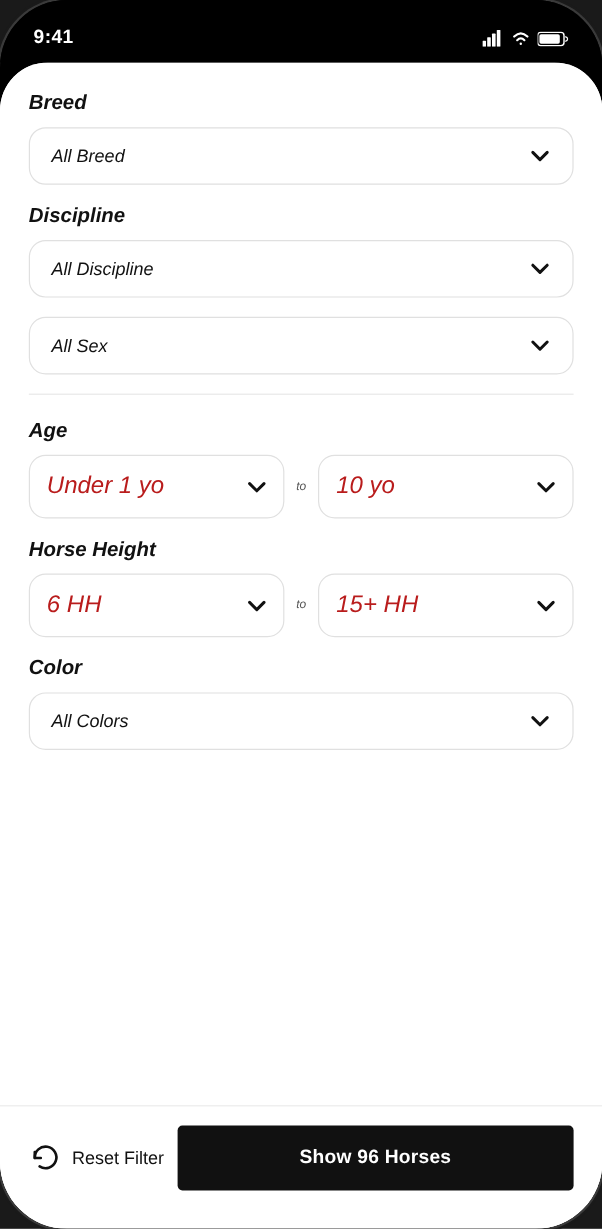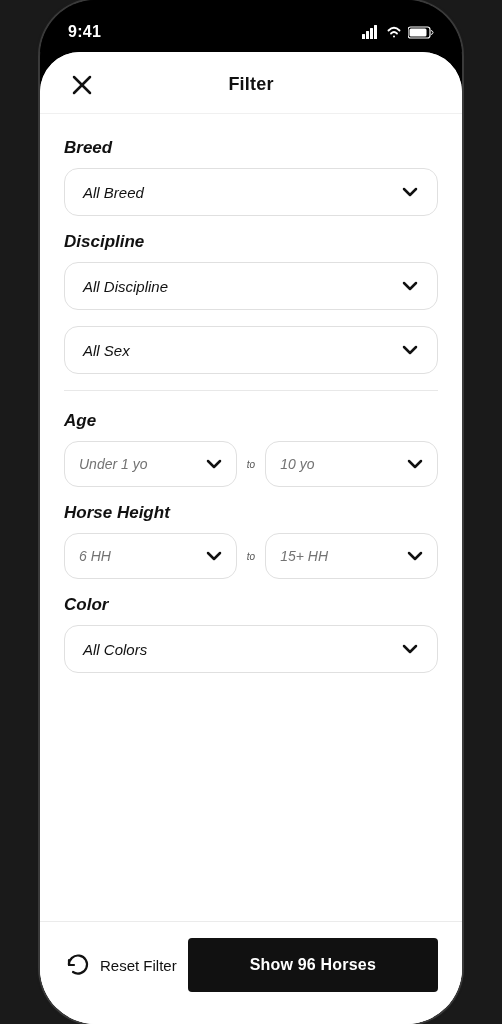--- a/index.html
+++ b/index.html
@@ -11,21 +11,21 @@
     body {
       background: #1a1a1a;
       display: flex;
       justify-content: center;
       align-items: center;
       min-height: 100vh;
       font-family: -apple-system, BlinkMacSystemFont, 'SF Pro Display', 'Helvetica Neue', sans-serif;
     }
 
     .phone-frame {
-      width: 422px;
+      width: 502px;
       height: 1024px;
       background: #1a1a1a;
       border-radius: 56px;
       position: relative;
       overflow: hidden;
       box-shadow: 0 0 0 2px #3a3a3a, 0 0 0 4px #1a1a1a, inset 0 0 0 2px #444;
     }
 
     .phone-screen {
       position: absolute;
@@ -217,22 +217,22 @@
       height: 16px;
       stroke: #111;
       stroke-width: 2.5;
       stroke-linecap: round;
       stroke-linejoin: round;
       fill: none;
       flex-shrink: 0;
     }
 
     .range-select-text {
-      font-size: 14px;
-      color: #737373;
+      font-size: 20px;
+      color: #b91c1c;
       font-weight: 400;
     }
 
     
     .bottom-bar {
       padding: 16px 24px 32px;
       background: #fff;
       border-top: 1px solid #ebebeb;
       display: flex;
       align-items: center;
@@ -301,29 +301,20 @@
           <rect x="0" y="1" width="22" height="11" rx="2.5" stroke="white" stroke-width="1.2" fill="none"></rect>
           <rect x="1.5" y="2.5" width="17" height="8" rx="1.5" fill="white"></rect>
           <path d="M23 4.5 Q25 5 25 6.5 Q25 8 23 8.5" stroke="white" stroke-width="1" fill="none"></path>
         </svg>
       </div>
     </div>
 
     <div class="screen-content">
       <div class="filter-panel">
 
-        <div class="filter-header">
-          <div class="close-btn">
-            <svg viewBox="0 0 22 22">
-              <line x1="3" y1="3" x2="19" y2="19"></line>
-              <line x1="19" y1="3" x2="3" y2="19"></line>
-            </svg>
-          </div>
-          <span class="filter-title">Filter</span>
-        </div>
 
         <div class="filter-content">
 
           <div class="filter-section">
             <div class="section-label">Breed</div>
             <div class="select-box">
               <span class="select-box-text">All Breed</span>
               <svg viewBox="0 0 18 18">
                 <polyline points="3,6 9,12 15,6"></polyline>
               </svg>

